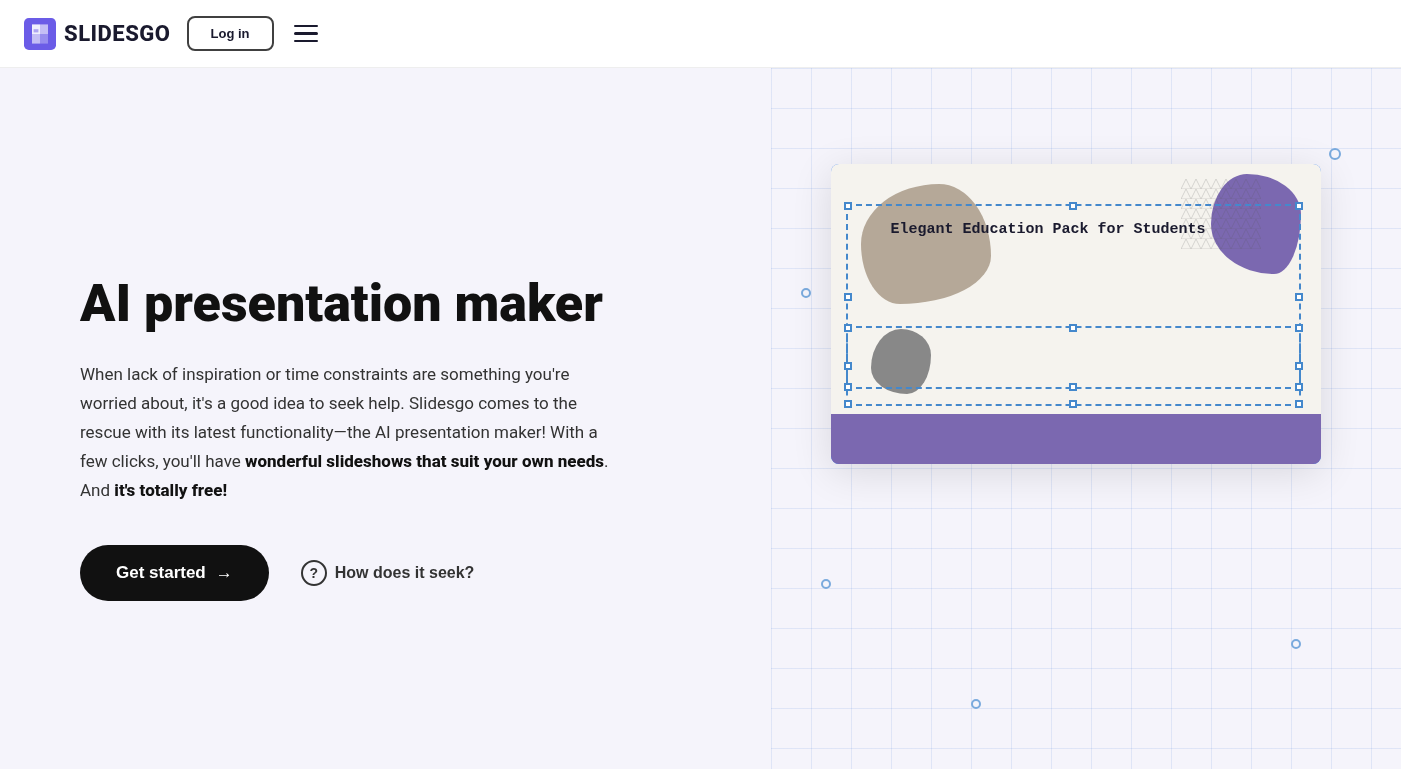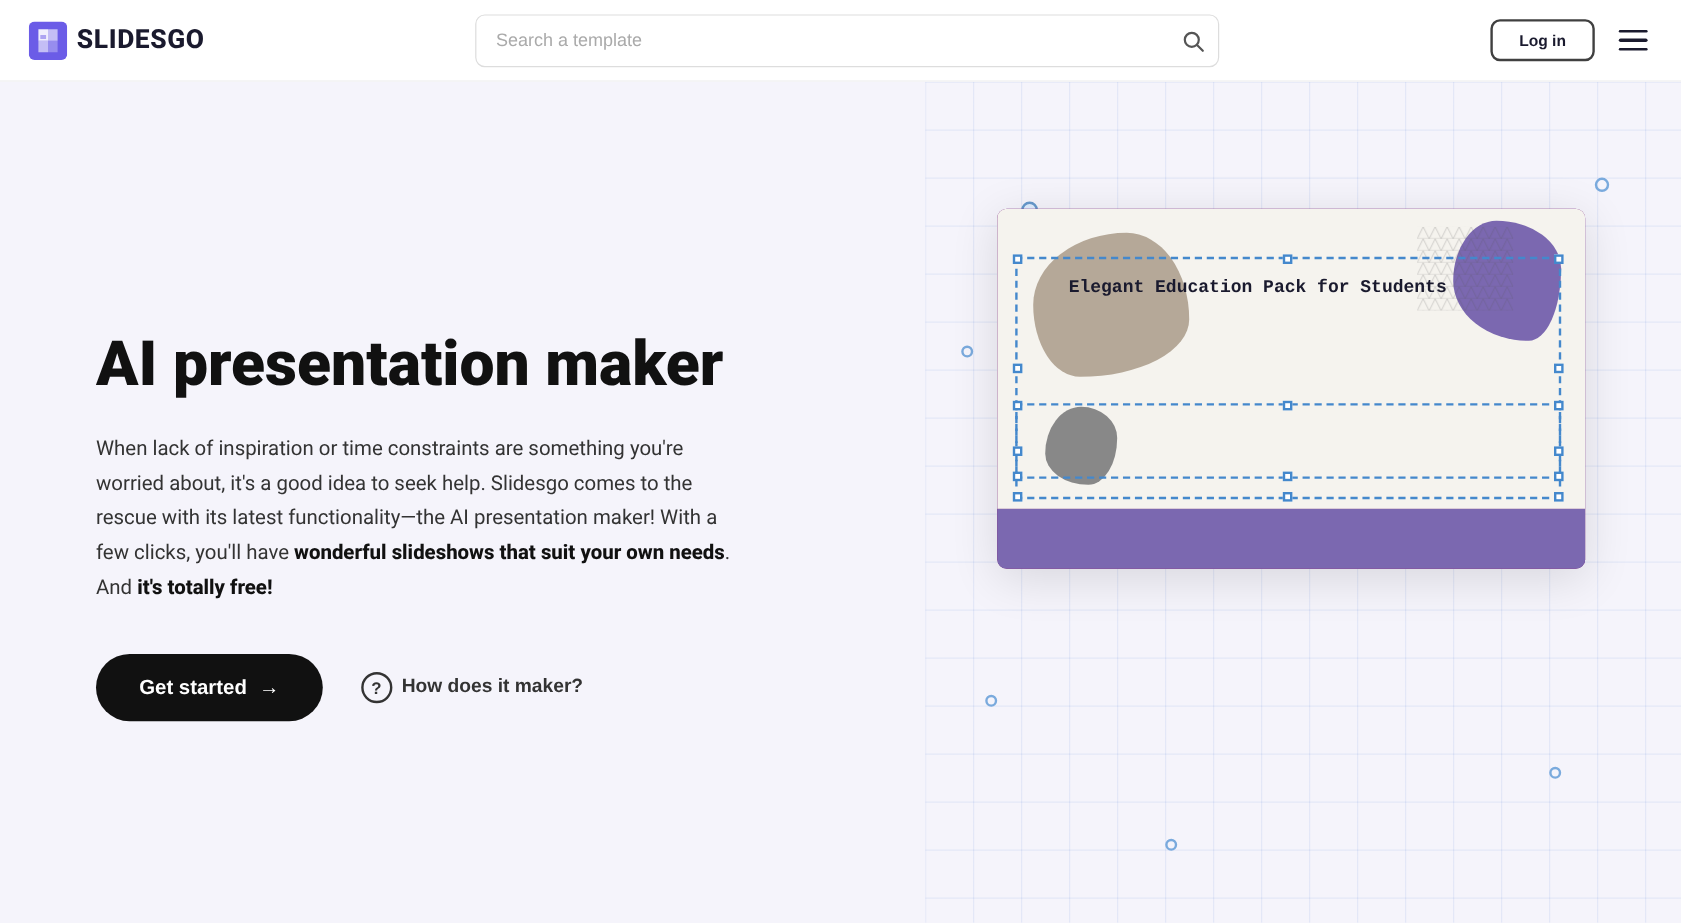--- a/index.html
+++ b/index.html
@@ -196,25 +196,25 @@
     
     .deco-circle {
       position: absolute;
       border-radius: 50%;
       border: 2px solid #6699cc;
     }
 
     
     .slide-card {
       position: absolute;
-      top: 106px;
+      top: 96px;
       left: 60px;
       width: 490px;
       height: 300px;
-      background: #701a75;
+      background: #3b82f6;
       border-radius: 8px;
       box-shadow: 0 8px 40px rgba(0,0,0,0.12);
       overflow: hidden;
     }
     .slide-card-content {
       width: 100%;
       height: calc(100% - 50px);
       background: #f5f3ee;
       position: relative;
     }
@@ -318,29 +318,20 @@
       <rect width="40" height="40" rx="6" fill="#6B5CE7"></rect>
       <polygon points="10,8 20,8 20,20 10,20" fill="white" opacity="0.9"></polygon>
       <polygon points="20,8 30,8 30,20 20,20" fill="white" opacity="0.6"></polygon>
       <polygon points="10,20 20,20 20,32 10,32" fill="white" opacity="0.6"></polygon>
       <polygon points="20,20 30,20 30,32 20,32" fill="white" opacity="0.3"></polygon>
       <path d="M12 14 L18 14 L18 18 L12 18 Z" fill="#6B5CE7" opacity="0.5"></path>
     </svg>
     <span class="logo-text">SLIDESGO</span>
   </a>
 
-  <div class="search-container">
-    <input class="search-input" type="text" placeholder="Search a template" style="">
-    <button class="search-icon-btn">
-      <svg width="20" height="20" viewBox="0 0 24 24" fill="none" stroke="#555" stroke-width="2.2" stroke-linecap="round" stroke-linejoin="round">
-        <circle cx="11" cy="11" r="7"></circle>
-        <line x1="16.5" y1="16.5" x2="22" y2="22"></line>
-      </svg>
-    </button>
-  </div>
 
   <button class="login-btn">Log in</button>
 
   <button class="menu-icon-btn">
     <div class="menu-bar"></div>
     <div class="menu-bar"></div>
     <div class="menu-bar"></div>
   </button>
 </nav>
 
@@ -351,21 +342,21 @@
     <p class="hero-desc">
       <span>When lack of inspiration or time constraints are something you're worried about, it's a good idea to seek help. Slidesgo comes to the rescue with its latest functionality—the AI presentation maker! With a few clicks, you'll have </span><strong>wonderful slideshows that suit your own needs</strong><span>. And </span><strong>it's totally free!</strong>
     </p>
     <div class="hero-actions">
       <button class="get-started-btn">
         <span>Get started</span>
         <span>→</span>
       </button>
       <button class="how-it-works">
         <div class="question-circle">?</div>
-        <span>How does it maker?</span>
+        <span>How does it seek?</span>
       </button>
     </div>
   </div>
 
   <div class="hero-right">
 
     <div class="grid-bg"></div>
 
     <div class="deco-circle" style="width:14px;height:14px;top:100px;left:80px;background:#e0eeff;"></div>
     <div class="deco-circle" style="width:10px;height:10px;top:220px;left:30px;background:transparent;border-color:#7aaadd;"></div>

